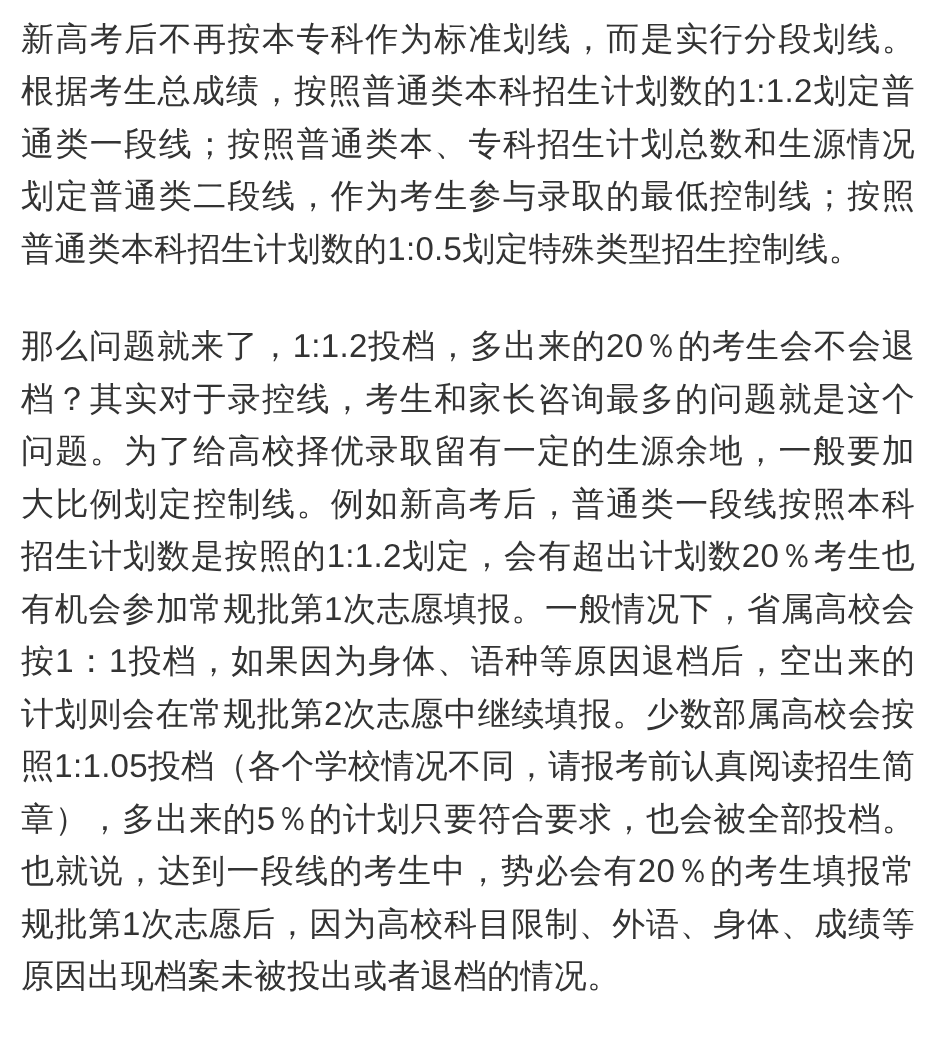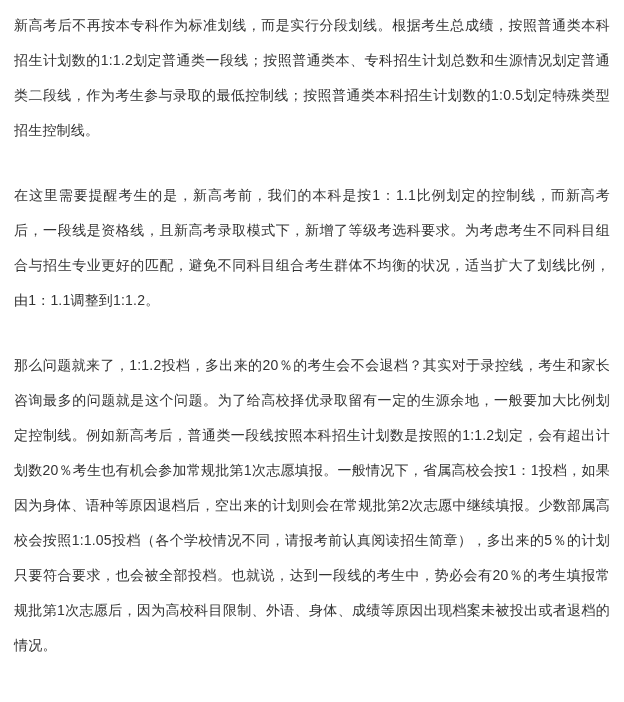--- a/index.html
+++ b/index.html
@@ -13,29 +13,28 @@
     font-family: "Liberation Sans", "DejaVu Sans", sans-serif;
     color: #333333;
     overflow: hidden;
     box-sizing: border-box;
   }
   .article {
     padding: 8px 14px 0 14px;
   }
   .article p {
     margin: 0 0 30px 0;
-    font-size: 14px;
+    font-size: 22px;
     line-height: 35px;
     letter-spacing: 0.2px;
     text-align: justify;
     text-justify: inter-ideograph;
     word-break: break-all;
     color: #333333;
   }
 </style>
 </head>
 <body>
 
 <div class="article">
   <p>新高考后不再按本专科作为标准划线，而是实行分段划线。根据考生总成绩，按照普通类本科招生计划数的1:1.2划定普通类一段线；按照普通类本、专科招生计划总数和生源情况划定普通类二段线，作为考生参与录取的最低控制线；按照普通类本科招生计划数的1:0.5划定特殊类型招生控制线。</p>
-  <p>在这里需要提醒考生的是，新高考前，我们的本科是按1：1.1比例划定的控制线，而新高考后，一段线是资格线，且新高考录取模式下，新增了等级考选科要求。为考虑考生不同科目组合与招生专业更好的匹配，避免不同科目组合考生群体不均衡的状况，适当扩大了划线比例，由1：1.1调整到1:1.2。</p>
   <p>那么问题就来了，1:1.2投档，多出来的20％的考生会不会退档？其实对于录控线，考生和家长咨询最多的问题就是这个问题。为了给高校择优录取留有一定的生源余地，一般要加大比例划定控制线。例如新高考后，普通类一段线按照本科招生计划数是按照的1:1.2划定，会有超出计划数20％考生也有机会参加常规批第1次志愿填报。一般情况下，省属高校会按1：1投档，如果因为身体、语种等原因退档后，空出来的计划则会在常规批第2次志愿中继续填报。少数部属高校会按照1:1.05投档（各个学校情况不同，请报考前认真阅读招生简章），多出来的5％的计划只要符合要求，也会被全部投档。也就说，达到一段线的考生中，势必会有20％的考生填报常规批第1次志愿后，因为高校科目限制、外语、身体、成绩等原因出现档案未被投出或者退档的情况。</p>
 </div>
 
 </body></html>

